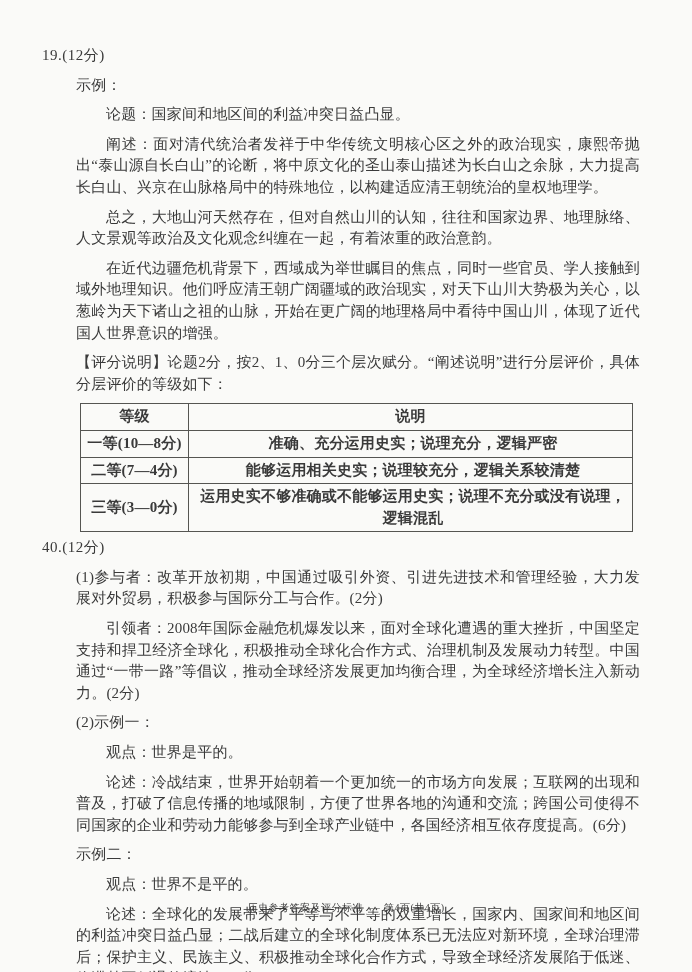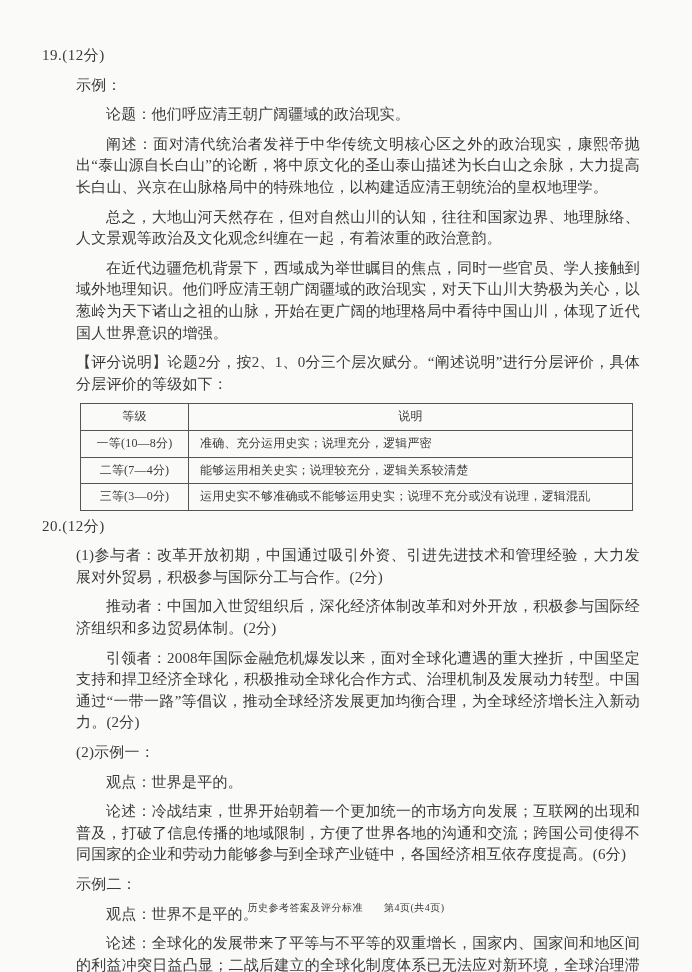--- a/index.html
+++ b/index.html
@@ -23,51 +23,51 @@
   .para { margin: 8px; text-align: justify; letter-spacing: 0.2px; }
   .para.indent { text-indent: 2em; }
   table.grade-table {
     border-collapse: collapse;
     width: 553px;
     margin: 5px 0 5px 12px;
     table-layout: fixed;
   }
   table.grade-table th, table.grade-table td {
     border: 1.2px solid #555552;
-    font-weight: normal;
-    font-size: 12px;
+    font-weight: bold;
+    font-size: 15px;
     padding: 2px 6px;
     height: 21px;
     letter-spacing: 0.2px;
   }
   table.grade-table .col-grade { width: 108px; }
   table.grade-table th { text-align: center; }
   table.grade-table td.grade-cell { text-align: center; }
-  table.grade-table td.desc-cell { text-align: left; padding-left: 11px; }
+  table.grade-table td.desc-cell { text-align: center; padding-left: 11px; }
   .footer {
     position: absolute;
     left: 0; right: 0;
     bottom: 53px;
     text-align: center;
     font-size: 10px;
     letter-spacing: 0.5px;
   }
   .footer .page-info { margin-left: 18px; }
   .q20 { margin-top: 2px; }
 </style>
 </head>
 <body>
 
 <div class="page">
 
   <section class="question q19">
     <div class="qnum">19.(12分)</div>
     <div class="qbody">
       <p class="para">示例：</p>
-      <p class="para indent">论题：他们呼应清王朝广阔疆域的政治现实。</p>
+      <p class="para indent">论题：国家间和地区间的利益冲突日益凸显。</p>
       <p class="para indent">阐述：面对清代统治者发祥于中华传统文明核心区之外的政治现实，康熙帝抛出“泰山源自长白山”的论断，将中原文化的圣山泰山描述为长白山之余脉，大力提高长白山、兴京在山脉格局中的特殊地位，以构建适应清王朝统治的皇权地理学。</p>
       <p class="para indent">总之，大地山河天然存在，但对自然山川的认知，往往和国家边界、地理脉络、人文景观等政治及文化观念纠缠在一起，有着浓重的政治意韵。</p>
       <p class="para indent">在近代边疆危机背景下，西域成为举世瞩目的焦点，同时一些官员、学人接触到域外地理知识。他们呼应清王朝广阔疆域的政治现实，对天下山川大势极为关心，以葱岭为天下诸山之祖的山脉，开始在更广阔的地理格局中看待中国山川，体现了近代国人世界意识的增强。</p>
       <p class="para">【评分说明】论题2分，按2、1、0分三个层次赋分。“阐述说明”进行分层评价，具体分层评价的等级如下：</p>
 
       <table class="grade-table">
         <colgroup>
             <col class="col-grade">
             <col>
           </colgroup>
@@ -89,24 +89,23 @@
           <tr>
             <td class="grade-cell">三等(3—0分)</td>
             <td class="desc-cell">运用史实不够准确或不能够运用史实；说理不充分或没有说理，逻辑混乱</td>
           </tr>
         </tbody>
       </table>
     </div>
   </section>
 
   <section class="question q20">
-    <div class="qnum">20.(12分)</div>
+    <div class="qnum">40.(12分)</div>
     <div class="qbody">
       <p class="para">(1)参与者：改革开放初期，中国通过吸引外资、引进先进技术和管理经验，大力发展对外贸易，积极参与国际分工与合作。(2分)</p>
-      <p class="para indent">推动者：中国加入世贸组织后，深化经济体制改革和对外开放，积极参与国际经济组织和多边贸易体制。(2分)</p>
       <p class="para indent">引领者：2008年国际金融危机爆发以来，面对全球化遭遇的重大挫折，中国坚定支持和捍卫经济全球化，积极推动全球化合作方式、治理机制及发展动力转型。中国通过“一带一路”等倡议，推动全球经济发展更加均衡合理，为全球经济增长注入新动力。(2分)</p>
       <p class="para">(2)示例一：</p>
       <p class="para indent">观点：世界是平的。</p>
       <p class="para indent">论述：冷战结束，世界开始朝着一个更加统一的市场方向发展；互联网的出现和普及，打破了信息传播的地域限制，方便了世界各地的沟通和交流；跨国公司使得不同国家的企业和劳动力能够参与到全球产业链中，各国经济相互依存度提高。(6分)</p>
       <p class="para">示例二：</p>
       <p class="para indent">观点：世界不是平的。</p>
       <p class="para indent">论述：全球化的发展带来了平等与不平等的双重增长，国家内、国家间和地区间的利益冲突日益凸显；二战后建立的全球化制度体系已无法应对新环境，全球治理滞后；保护主义、民族主义、积极推动全球化合作方式，导致全球经济发展陷于低迷、停滞甚至倒退的境地。(6分)</p>
       <p class="para indent">（示例不作为唯一参考答案，只要考生言之有理即可得分）</p>
     </div>
   </section>

